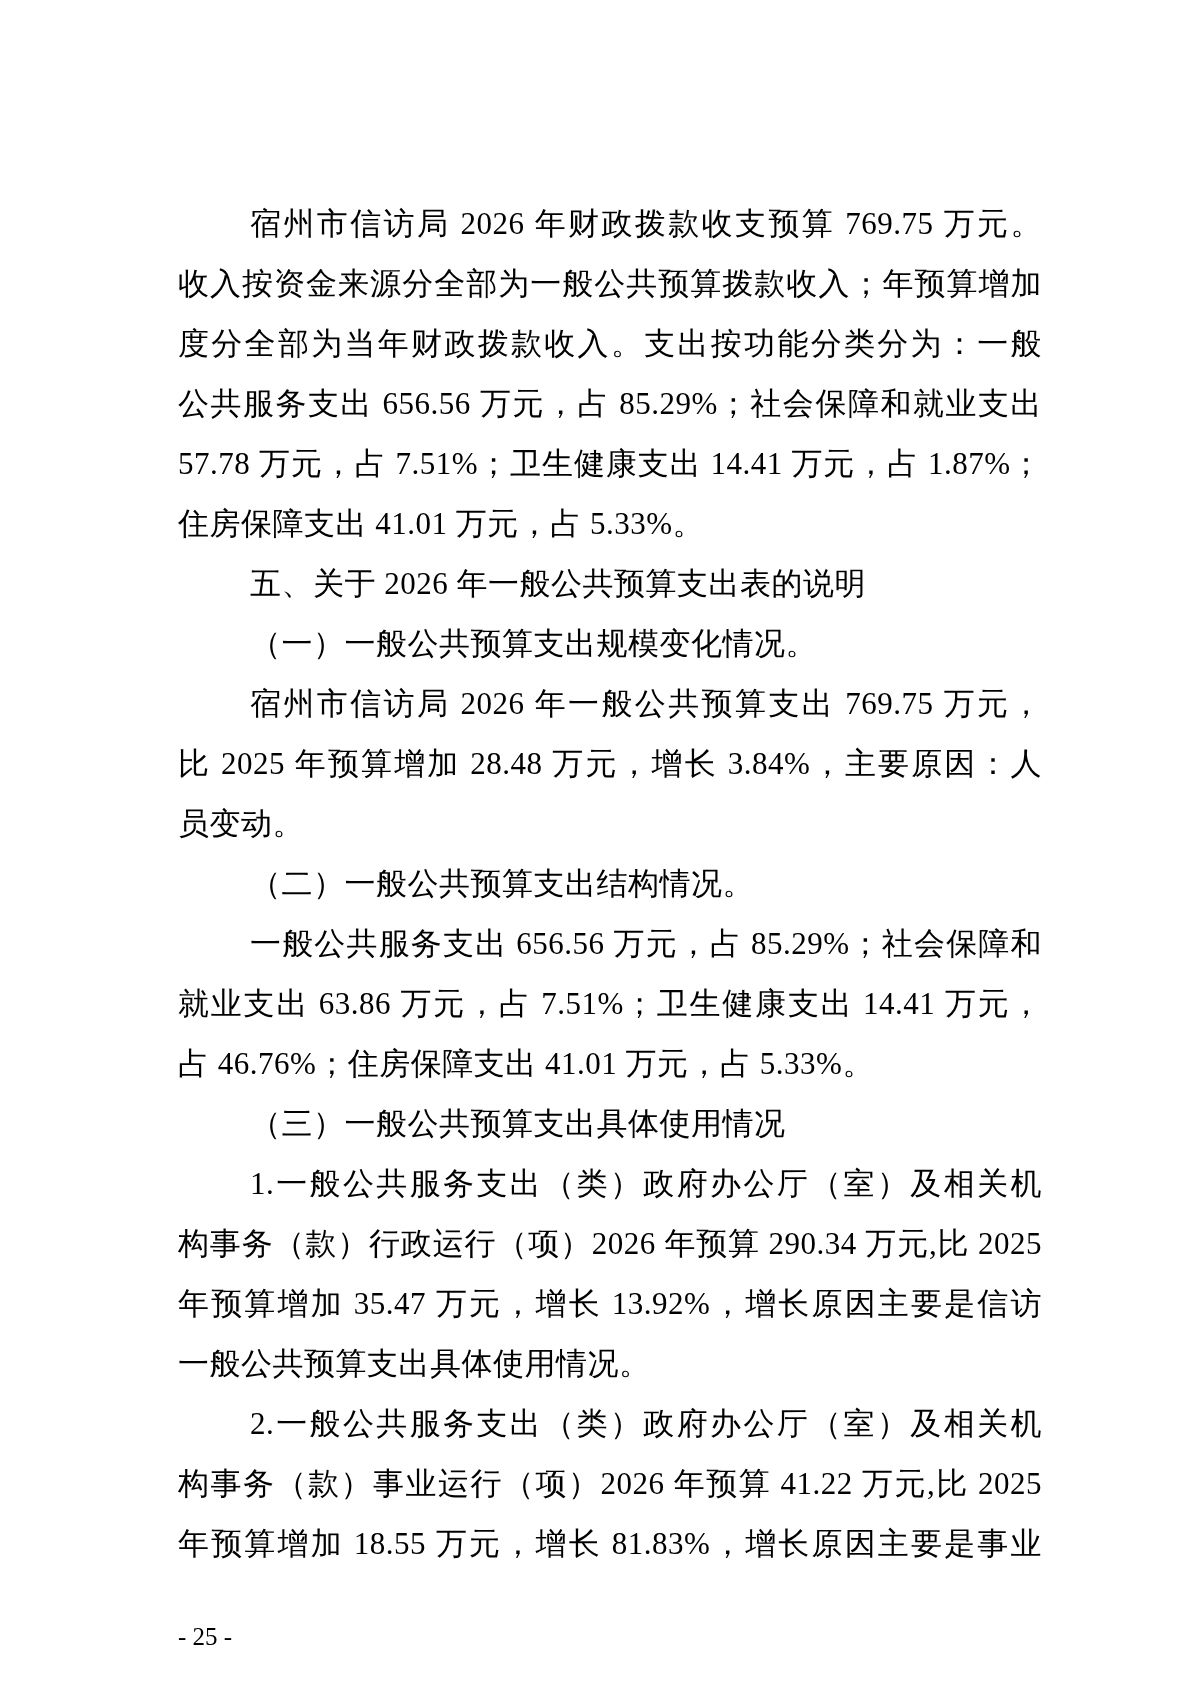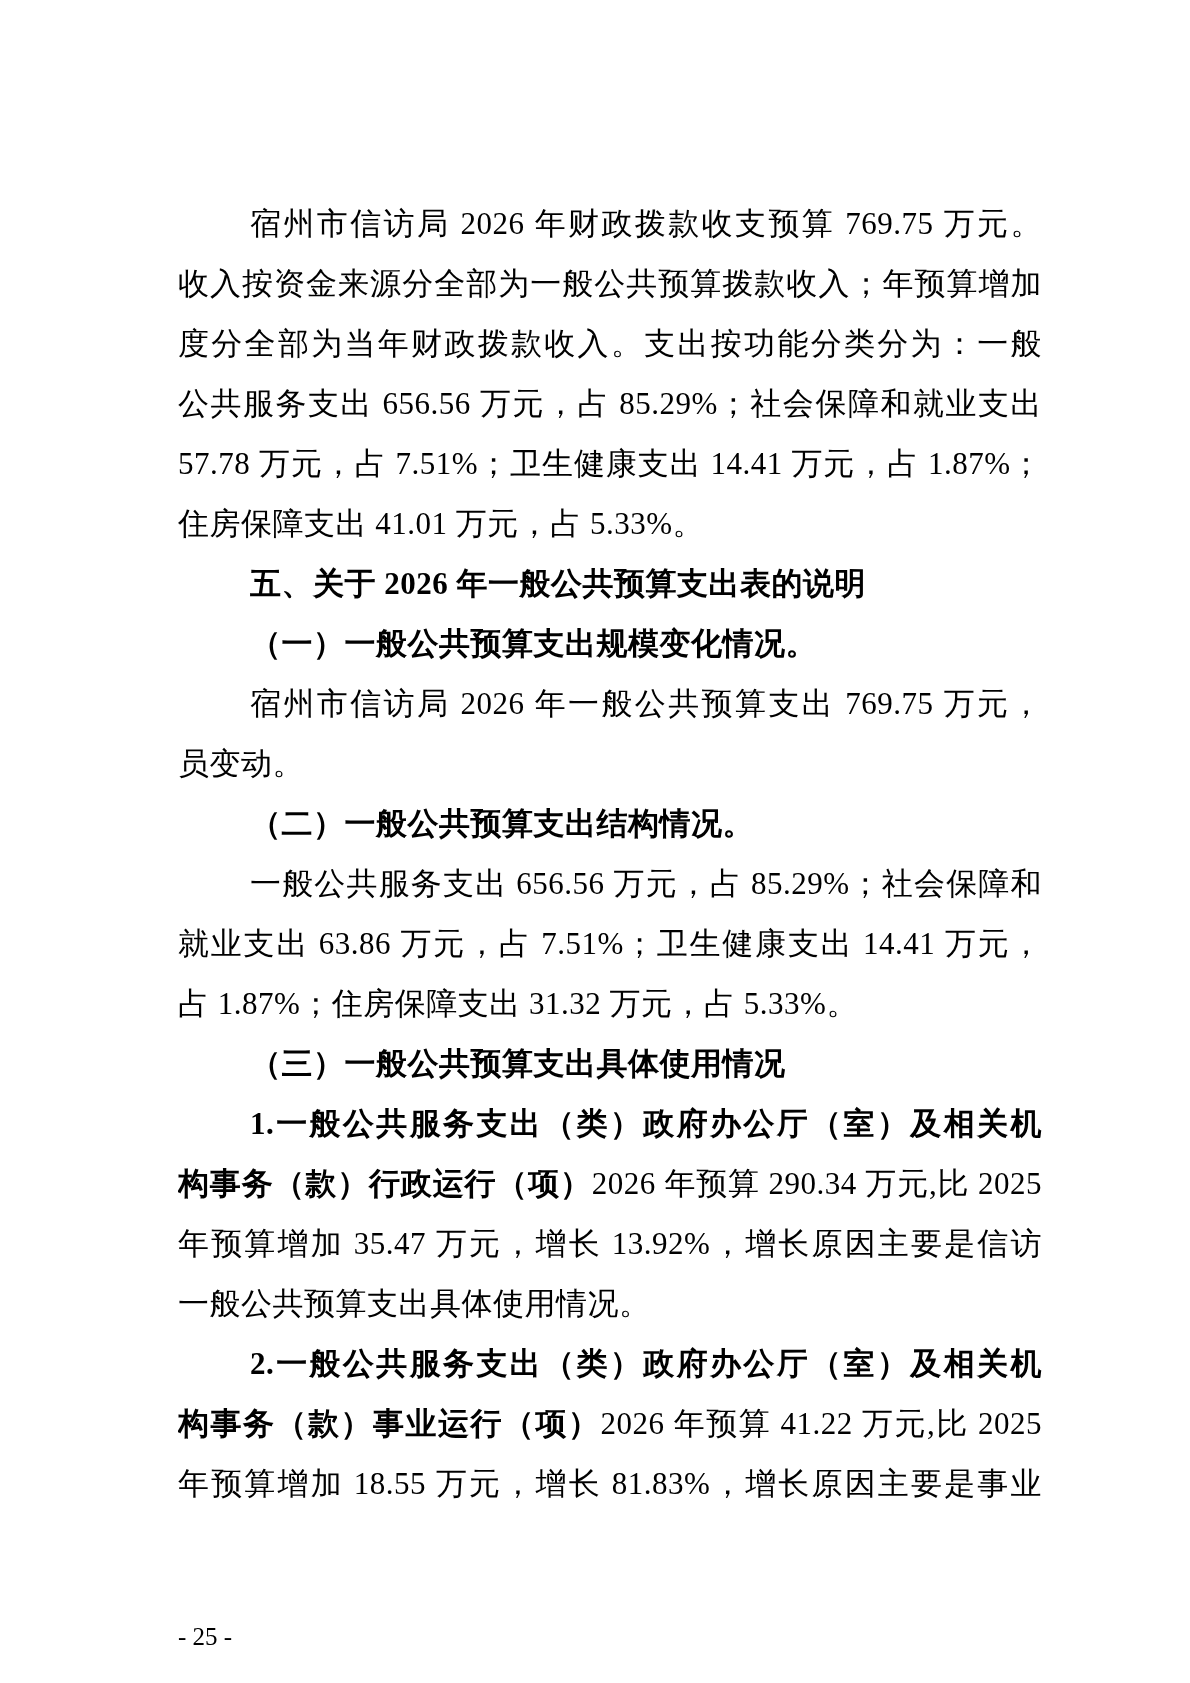--- a/index.html
+++ b/index.html
@@ -32,21 +32,21 @@
     white-space: normal;
   }
   .just {
     text-align: justify;
     text-align-last: justify;
   }
   .ind {
     text-indent: 72px;
   }
   .b {
-    font-weight: bold;
+    font-weight: normal;
   }
   .page-number {
     position: absolute;
     left: 178px;
     top: 1582px;
     width: 864px;
     padding-right: 30px;
     box-sizing: border-box;
     text-align: left;
     font-size: 25px;
@@ -63,27 +63,28 @@
     <div class="line just"><span>收入按资金来源分全部为一般公共预算拨款收入；年预算增加</span></div>
     <div class="line just"><span>度分全部为当年财政拨款收入。支出按功能分类分为：一般</span></div>
     <div class="line just"><span>公共服务支出 656.56 万元，占 85.29%；社会保障和就业支出</span></div>
     <div class="line just"><span>57.78 万元，占 7.51%；卫生健康支出 14.41 万元，占 1.87%；</span></div>
     <div class="line"><span>住房保障支出 41.01 万元，占 5.33%。</span></div>
 
     <div class="line ind"><span class="b">五、关于 2026 年一般公共预算支出表的说明</span></div>
     <div class="line ind"><span class="b">（一）一般公共预算支出规模变化情况。</span></div>
 
     <div class="line just ind"><span>宿州市信访局 2026 年一般公共预算支出 769.75 万元，</span></div>
+    <div class="line just"><span>比 2025 年预算增加 28.48 万元，增长 3.84%，主要原因：人</span></div>
     <div class="line"><span>员变动。</span></div>
 
     <div class="line ind"><span class="b">（二）一般公共预算支出结构情况。</span></div>
 
     <div class="line just ind"><span>一般公共服务支出 656.56 万元，占 85.29%；社会保障和</span></div>
     <div class="line just"><span>就业支出 63.86 万元，占 7.51%；卫生健康支出 14.41 万元，</span></div>
-    <div class="line"><span>占 1.87%；住房保障支出 31.32 万元，占 5.33%。</span></div>
+    <div class="line"><span>占 46.76%；住房保障支出 41.01 万元，占 5.33%。</span></div>
 
     <div class="line ind"><span class="b">（三）一般公共预算支出具体使用情况</span></div>
 
     <div class="line just ind"><span class="b">1.一般公共服务支出（类）政府办公厅（室）及相关机</span></div>
     <div class="line just"><span class="b">构事务（款）行政运行（项）</span><span>2026 年预算 290.34 万元,比 2025</span></div>
     <div class="line just"><span>年预算增加 35.47 万元，增长 13.92%，增长原因主要是信访</span></div>
     <div class="line"><span>一般公共预算支出具体使用情况。</span></div>
 
     <div class="line just ind"><span class="b">2.一般公共服务支出（类）政府办公厅（室）及相关机</span></div>
     <div class="line just"><span class="b">构事务（款）事业运行（项）</span><span>2026 年预算 41.22 万元,比 2025</span></div>

